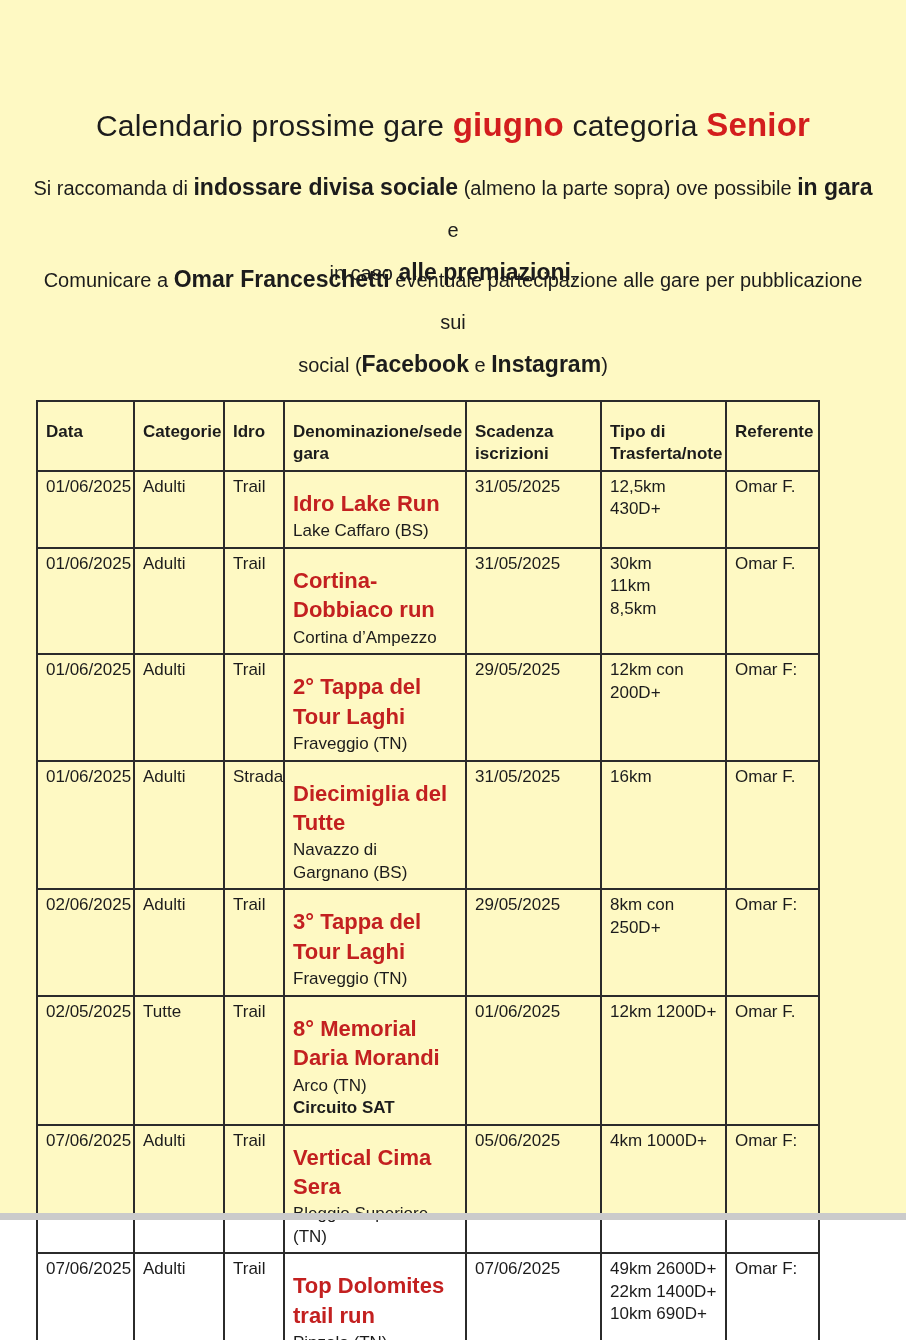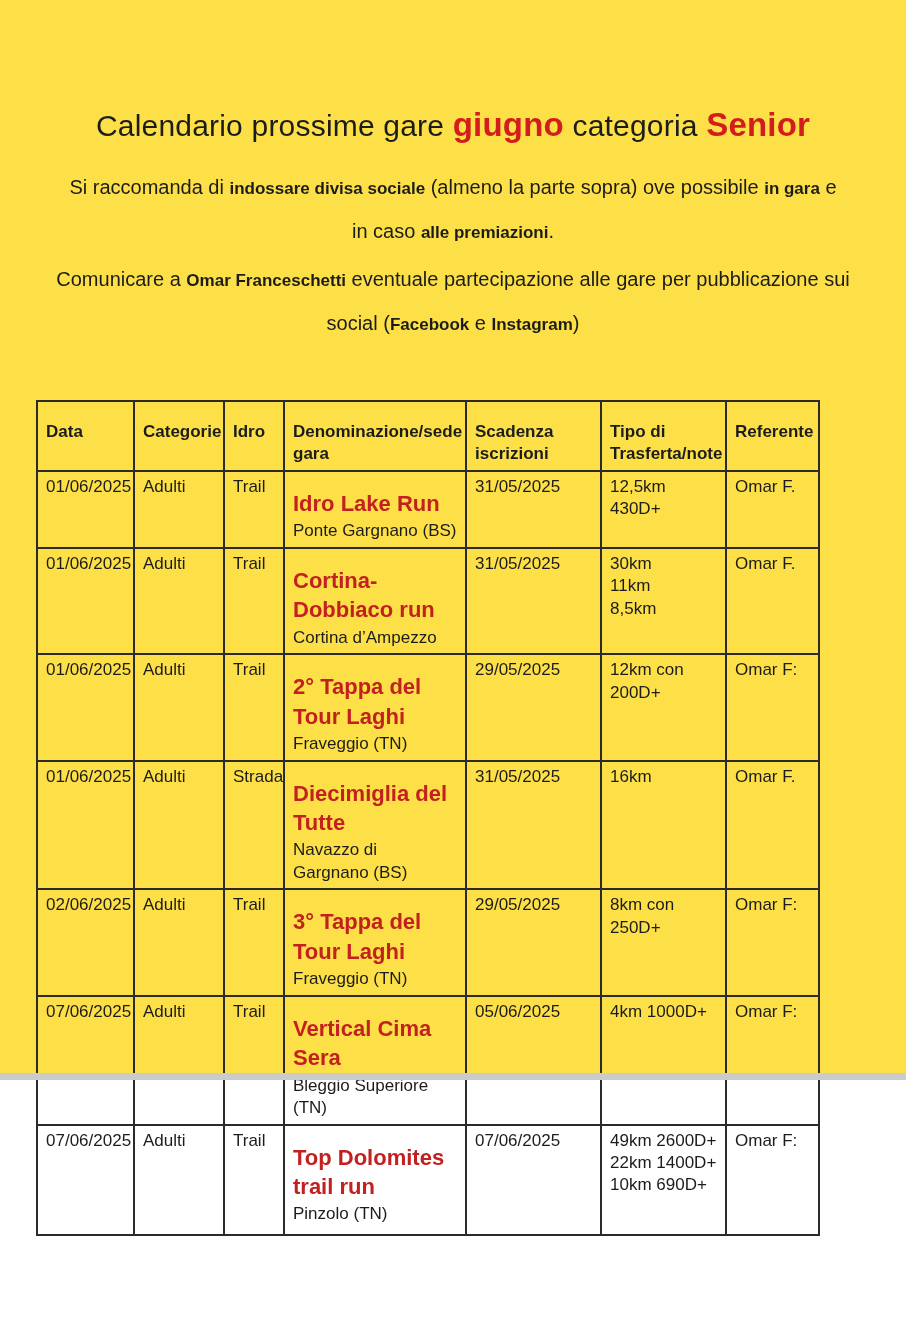--- a/index.html
+++ b/index.html
@@ -5,22 +5,22 @@
   html, body { margin: 0; padding: 0; }
   body {
     width: 906px; height: 1340px;
     background: #ffffff;
     font-family: "Liberation Sans", "DejaVu Sans", sans-serif;
     color: #1c1c1c;
     overflow: hidden;
   }
   .page {
     position: relative;
-    width: 906px; height: 1080px;
-    background: #fde047;
+    width: 906px; height: 1220px;
+    background: #fef9c3;
   }
   
   .doc-title {
     position: absolute;
     top: 106px; left: 0; right: 0;
     text-align: center;
     font-size: 30px;
     color: #1c1c1c;
     letter-spacing: 0.2px;
   }
@@ -29,21 +29,21 @@
     position: absolute;
     left: 30px; right: 30px;
     text-align: center;
     font-size: 20px;
     line-height: 42px;
     color: #1c1c1c;
   }
   .para-1 { top: 166px; }
   .para-2 { top: 258px; }
   .seg-normal { font-weight: 400; }
-  .seg-bold { font-weight: 700; font-size: 17px; }
+  .seg-bold { font-weight: 700; font-size: 23px; }
   .seg-red-bold { font-weight: 700; color: #d31d1d; }
 
   
   .race-table {
     position: absolute;
     top: 400px; left: 36px;
     width: 782px;
     border-collapse: collapse;
     table-layout: fixed;
     font-size: 17px;
@@ -123,21 +123,21 @@
           <th>Tipo di
 Trasferta/note</th>
           <th>Referente</th>
         </tr>
     </thead>
     <tbody>
         <tr>
           <td>01/06/2025</td>
           <td>Adulti</td>
           <td>Trail</td>
-          <td><div class="race-title">Idro Lake Run</div><div class="race-location">Ponte Gargnano (BS)</div></td>
+          <td><div class="race-title">Idro Lake Run</div><div class="race-location">Lake Caffaro (BS)</div></td>
           <td>31/05/2025</td>
           <td>12,5km 430D+</td>
           <td>Omar F.</td>
         </tr>
         <tr>
           <td>01/06/2025</td>
           <td>Adulti</td>
           <td>Trail</td>
           <td><div class="race-title">Cortina-Dobbiaco run</div><div class="race-location">Cortina d’Ampezzo</div></td>
           <td>31/05/2025</td>
@@ -169,20 +169,29 @@
           <td>02/06/2025</td>
           <td>Adulti</td>
           <td>Trail</td>
           <td><div class="race-title">3° Tappa del Tour Laghi</div><div class="race-location">Fraveggio (TN)</div></td>
           <td>29/05/2025</td>
           <td>8km con
 250D+</td>
           <td>Omar F:</td>
         </tr>
         <tr>
+          <td>02/05/2025</td>
+          <td>Tutte</td>
+          <td>Trail</td>
+          <td><div class="race-title">8° Memorial Daria Morandi</div><div class="race-location">Arco (TN)</div><div class="race-note">Circuito SAT</div></td>
+          <td>01/06/2025</td>
+          <td>12km 1200D+</td>
+          <td>Omar F.</td>
+        </tr>
+        <tr>
           <td>07/06/2025</td>
           <td>Adulti</td>
           <td>Trail</td>
           <td><div class="race-title">Vertical Cima Sera</div><div class="race-location">Bleggio Superiore (TN)</div></td>
           <td>05/06/2025</td>
           <td>4km 1000D+</td>
           <td>Omar F:</td>
         </tr>
         <tr>
           <td>07/06/2025</td>

